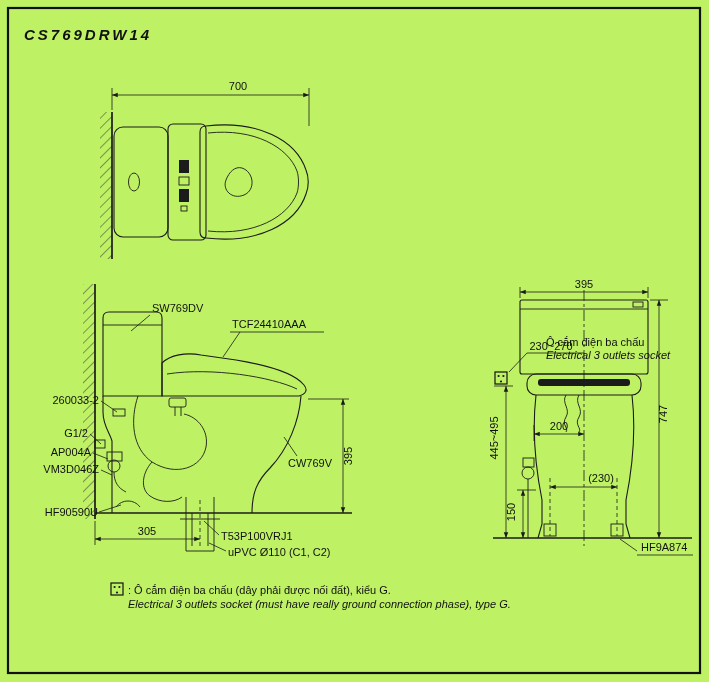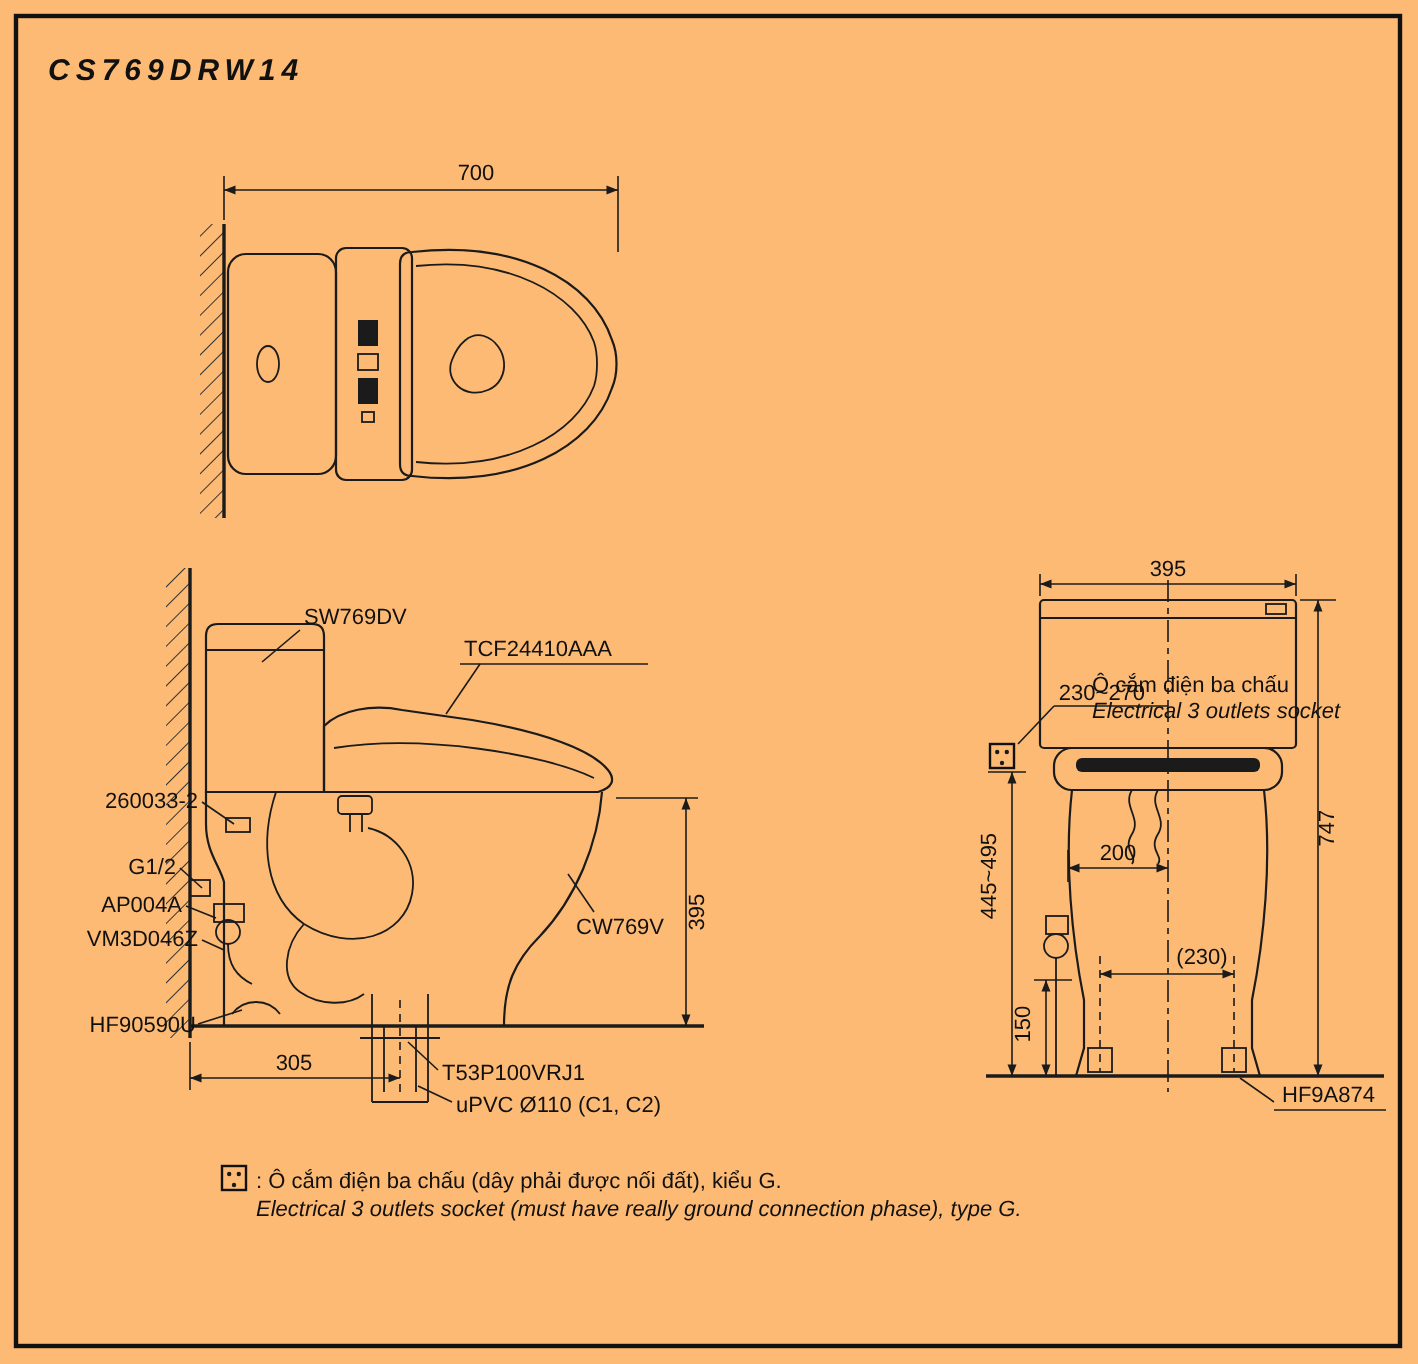--- a/index.html
+++ b/index.html
@@ -1,17 +1,17 @@
 <!DOCTYPE html>
 <html><head>
 <meta charset="utf-8">
 <style>
   html,body { margin:0; padding:0; background:#ffffff; }
   .sheet {
-    width:709px; height:682px; position:relative; background:#fdba74;
+    width:709px; height:682px; position:relative; background:#bef264;
     font-family:"Liberation Sans", sans-serif;
   }
   svg text {
     font-family:"Liberation Sans", sans-serif;
     font-size:11px; fill:#111;
   }
   .t-title { font-size:15px; font-weight:bold; font-style:italic; letter-spacing:3px; }
   .t-it { font-style:italic; }
   .t-mid { text-anchor:middle; }
   .t-end { text-anchor:end; }

